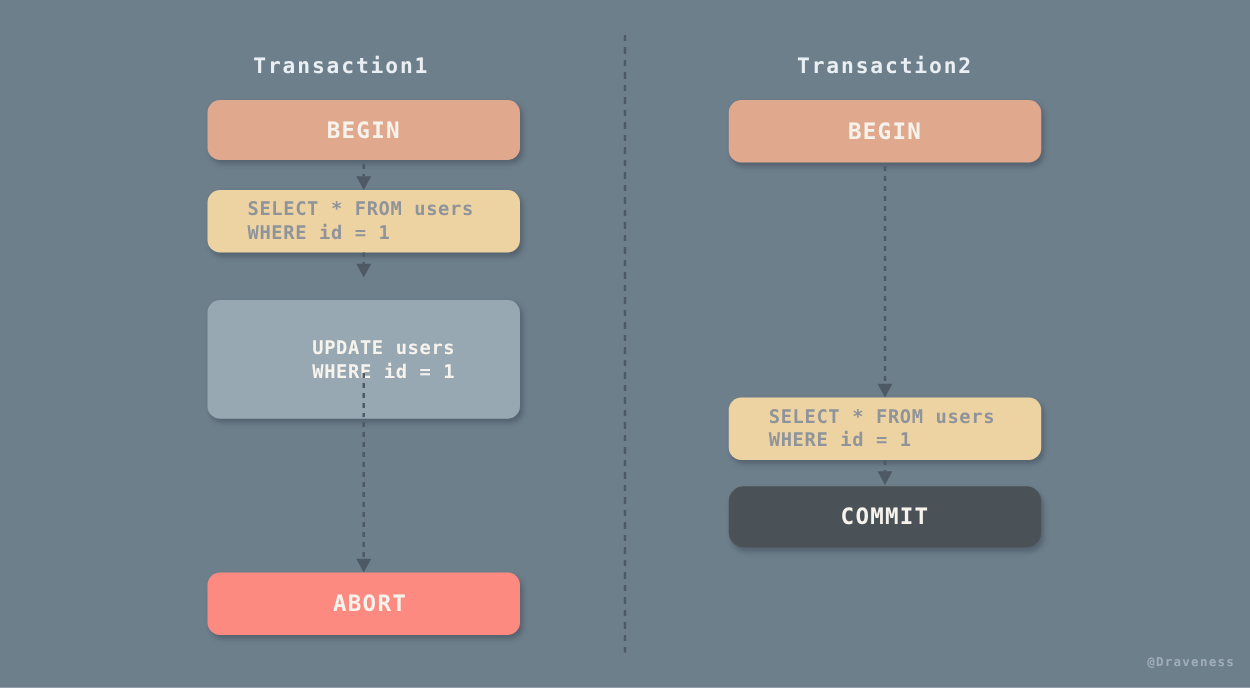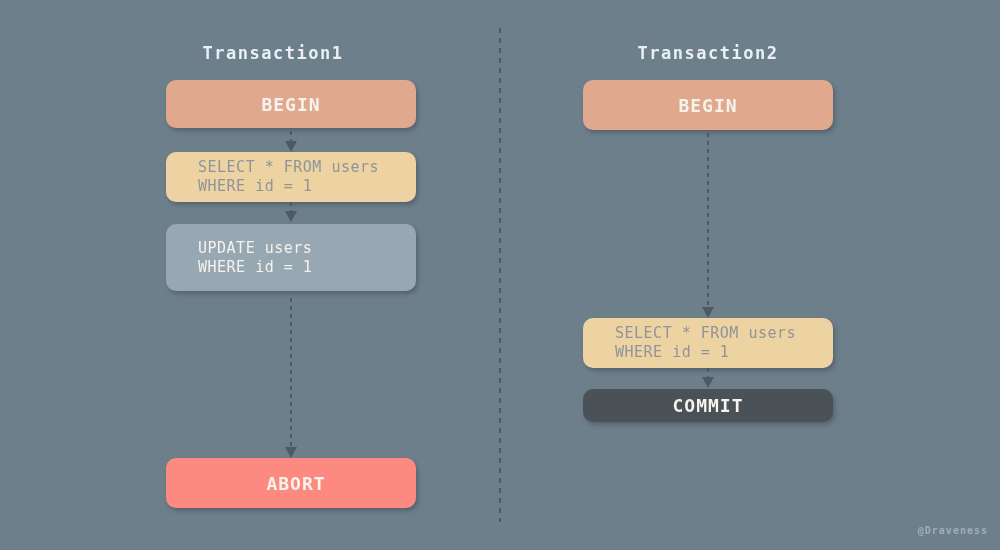--- a/index.html
+++ b/index.html
@@ -27,21 +27,21 @@
     box-sizing:border-box;
     box-shadow:2px 3px 4px rgba(40,50,60,0.35);
   }
   .node.center{
     display:flex;align-items:center;justify-content:center;
     font-size:18px;font-weight:bold;letter-spacing:1px;text-align:center;
   }
   .node.sql{
     display:flex;flex-direction:column;justify-content:center;
     padding-left:32px;
-    font-size:15px;font-weight:normal;letter-spacing:0.5px;
+    font-size:15px;font-weight:bold;letter-spacing:0.5px;
     line-height:19px;
   }
   .fill-begin{background:var(--begin-fill);color:var(--box-text);}
   .fill-sql{background:var(--sql-fill);color:var(--sql-text);}
   .fill-update{background:var(--update-fill);color:var(--box-text);}
   .fill-commit{background:var(--commit-fill);color:var(--box-text);}
   .fill-abort{background:var(--abort-fill);color:var(--box-text);padding-left:10px;}
   .arrow{
     position:absolute;
     width:14px;
@@ -87,21 +87,21 @@
   <div class="node sql fill-sql" style="left:166px;top:152px;height:50px;">
     <div>SELECT * FROM users</div>
     <div>WHERE id = 1</div>
   </div>
 
   <div class="arrow" style="left:284px;top:202px;height:20px;">
     <div class="stem"></div>
     <div class="head"></div>
   </div>
 
-  <div class="node sql fill-update" style="left:166px;top:224px;height:67px;">
+  <div class="node sql fill-update" style="left:166px;top:240px;height:95px;text-align:center;">
     <div>UPDATE users</div>
     <div>WHERE id = 1</div>
   </div>
 
   <div class="arrow" style="left:284px;top:298px;height:160px;">
     <div class="stem"></div>
     <div class="head"></div>
   </div>
 
   <div class="node center fill-abort" style="left:166px;top:458px;height:50px;">ABORT</div>
@@ -120,17 +120,17 @@
   <div class="node sql fill-sql" style="left:583px;top:318px;height:50px;">
     <div>SELECT * FROM users</div>
     <div>WHERE id = 1</div>
   </div>
 
   <div class="arrow" style="left:701px;top:368px;height:20px;">
     <div class="stem"></div>
     <div class="head"></div>
   </div>
 
-  <div class="node center fill-commit" style="left:583px;top:389px;height:33px;">COMMIT</div>
+  <div class="node center fill-commit" style="left:583px;top:389px;height:49px;border-radius:12px;">COMMIT</div>
 
   <div class="watermark">@Draveness</div>
 
 </div>
 
 </body></html>

